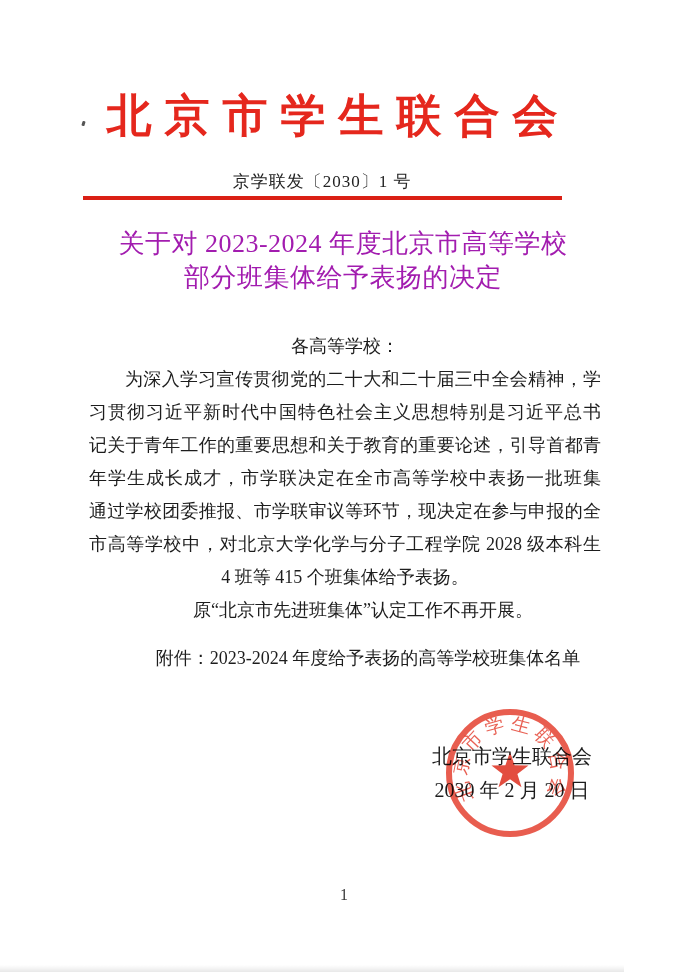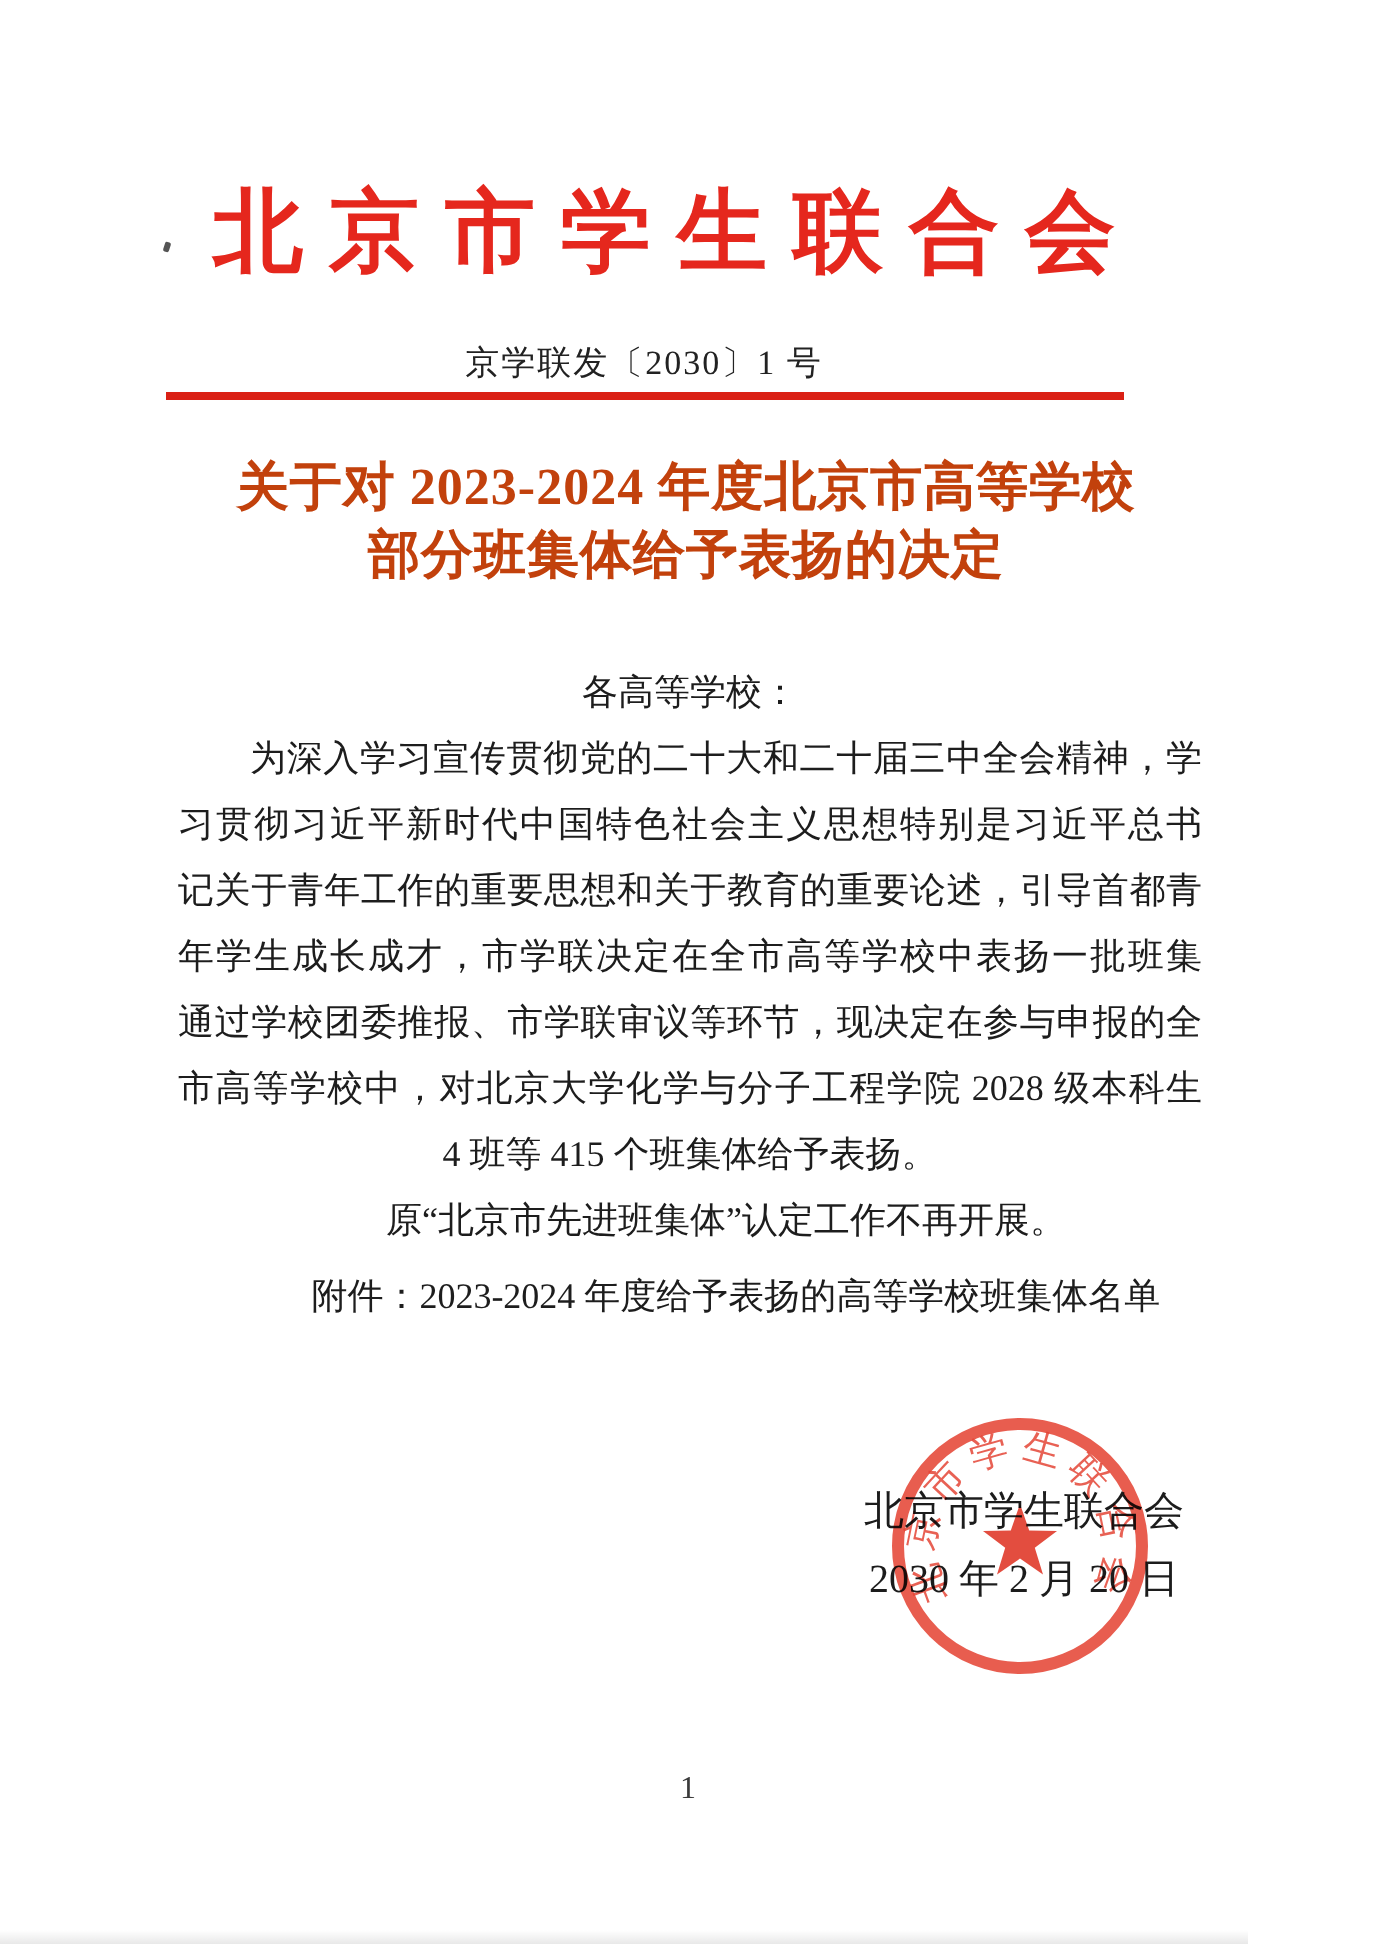--- a/index.html
+++ b/index.html
@@ -27,34 +27,34 @@
     color:#222;
   }
   .red-line{
     position:absolute;left:83px;top:196px;width:479px;height:4px;
     background:#da2015;
   }
   
   .doc-title{
     position:absolute;left:83px;top:227px;width:520px;
     text-align:center;
-    font-size:26px;font-weight:bold;line-height:34px;
-    color:#c2410c;
+    font-size:26px;font-weight:normal;line-height:34px;
+    color:#a21caf;
     letter-spacing:0.5px;
   }
   
   .body-block{
     position:absolute;left:89px;top:330px;width:512px;
     font-size:18px;line-height:33px;
     color:#1d1d1d;
   }
   .line{height:33px;overflow:hidden;text-align:center;}
   .jl{text-align:justify;text-align-last:justify;}
   .indent{text-indent:2em;}
-  .attachment{margin-top:5px;text-indent:2.55em;}
+  .attachment{margin-top:15px;text-indent:2.55em;}
   
   .signature{
     position:absolute;left:402px;top:739px;width:220px;
     text-align:center;
     font-size:20px;line-height:34px;
     color:#1c1c1c;
     white-space:nowrap;
   }
   
   .seal{

